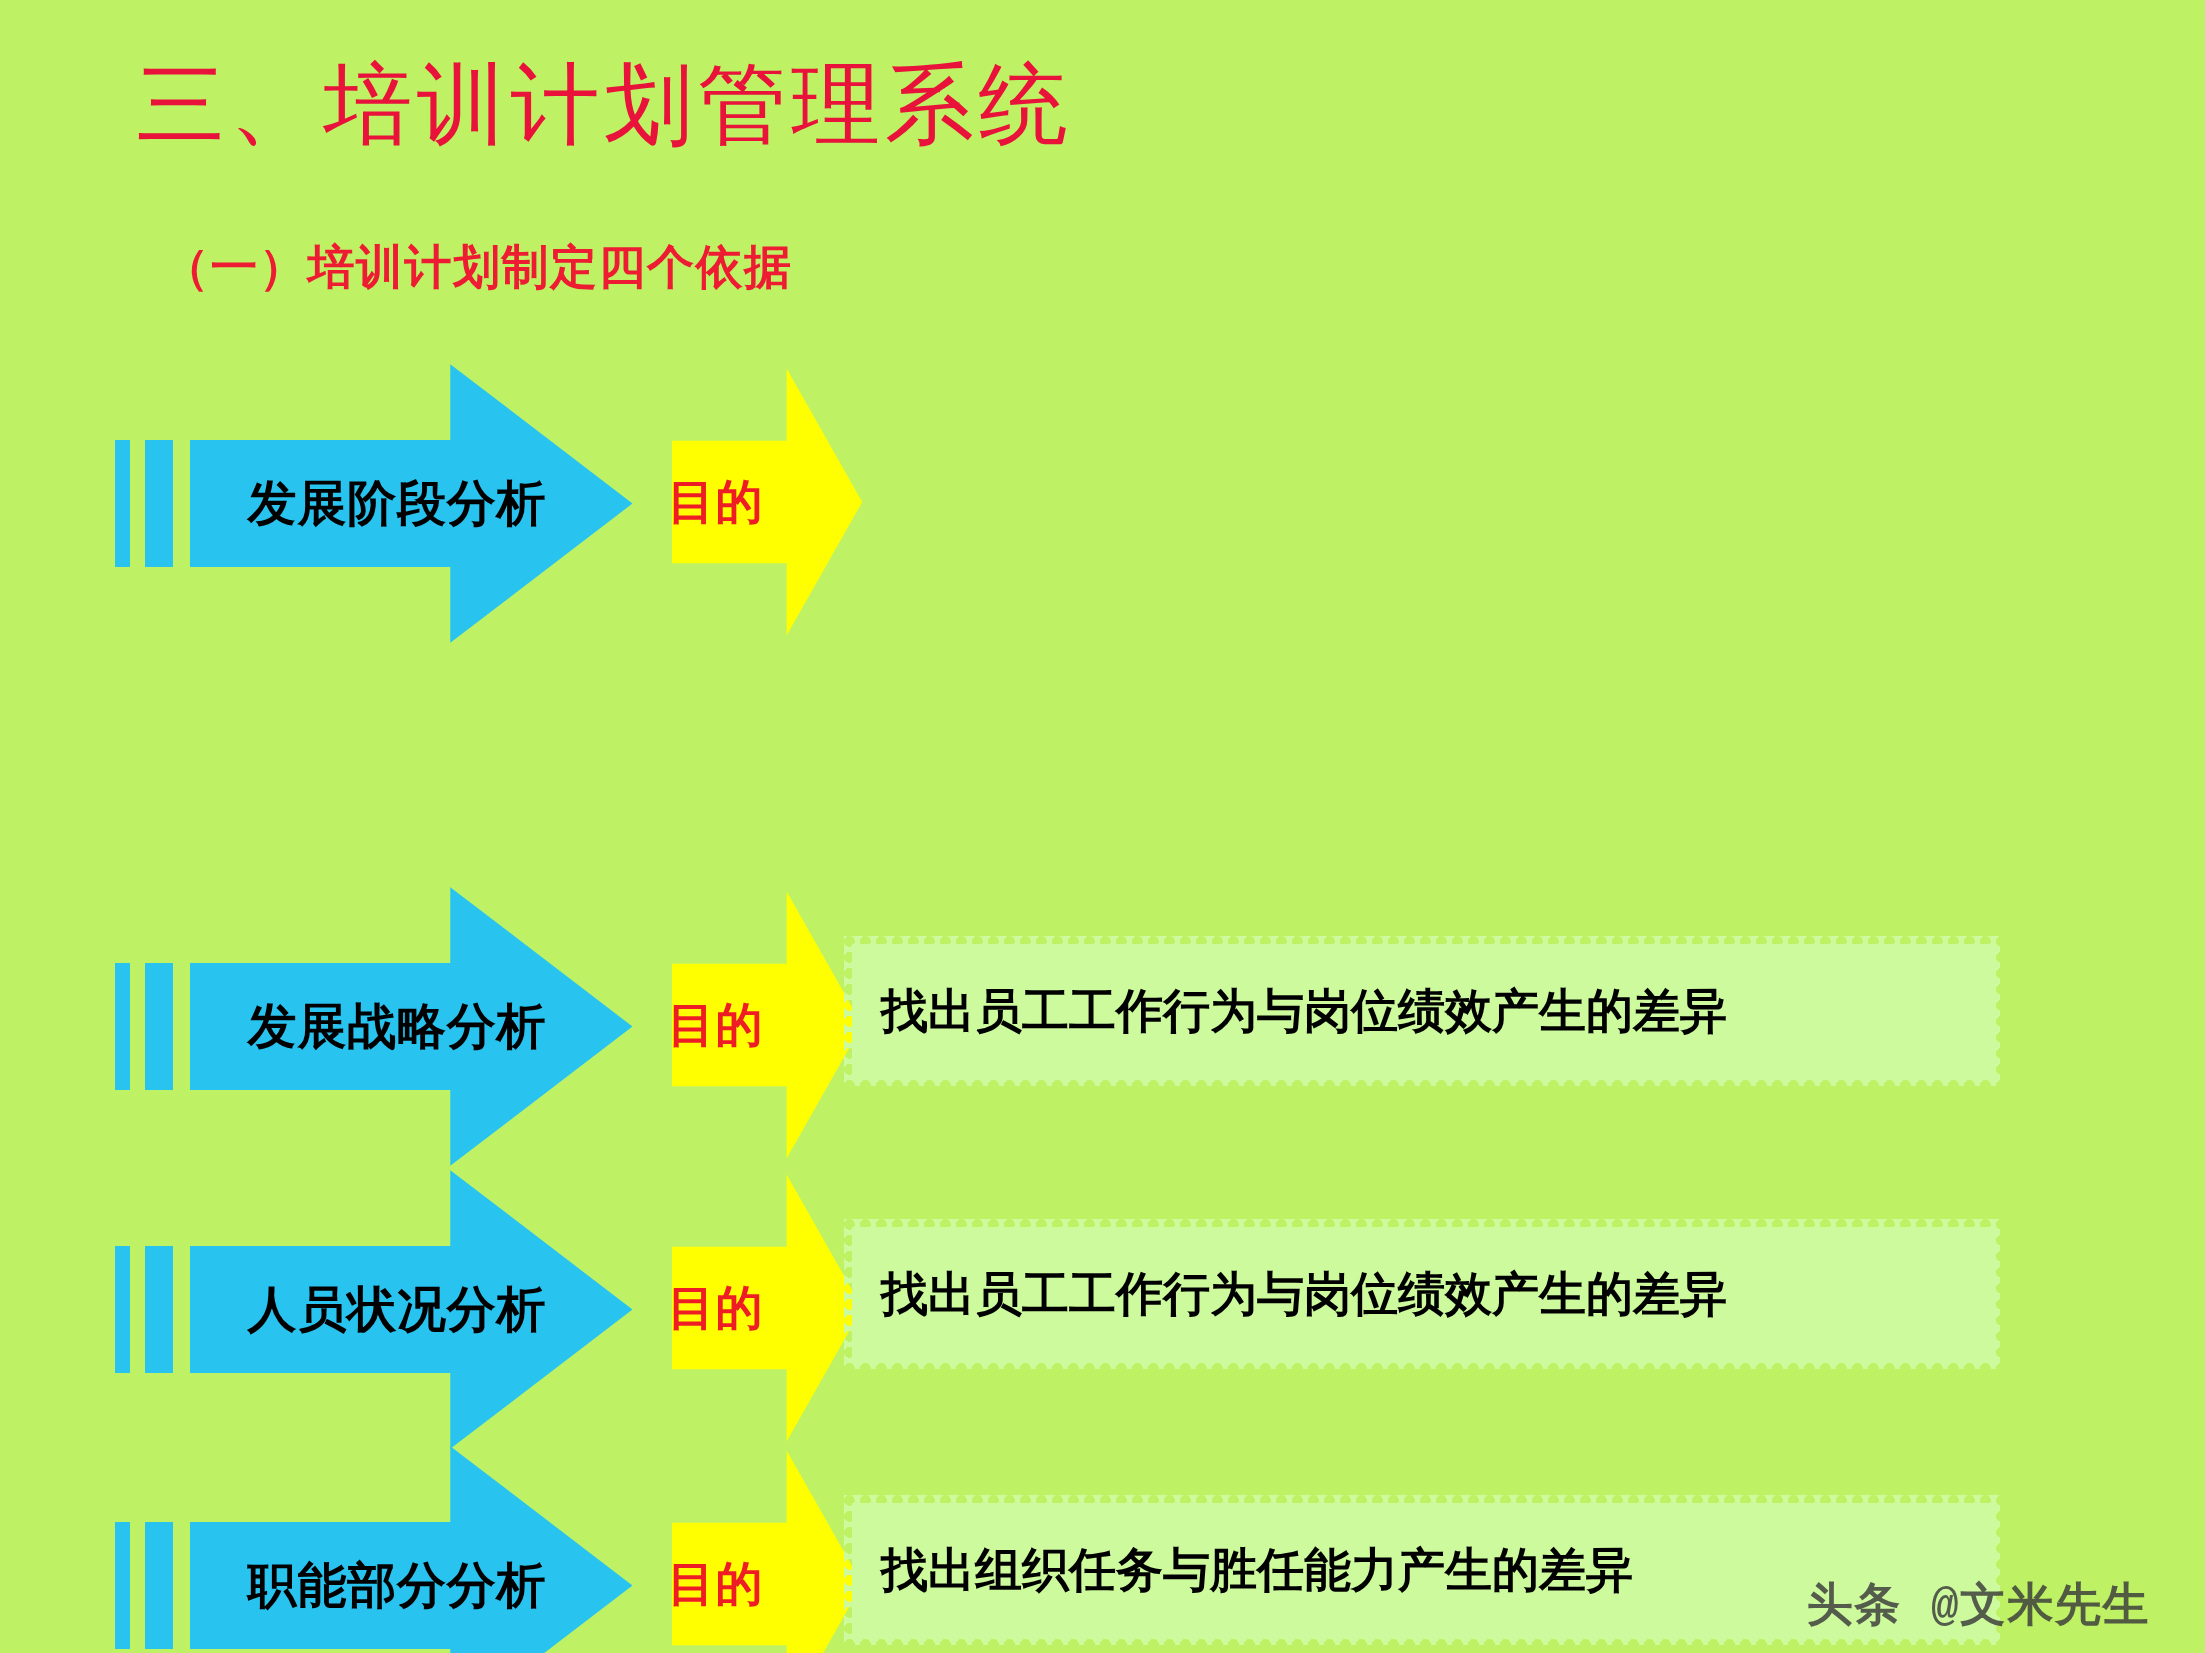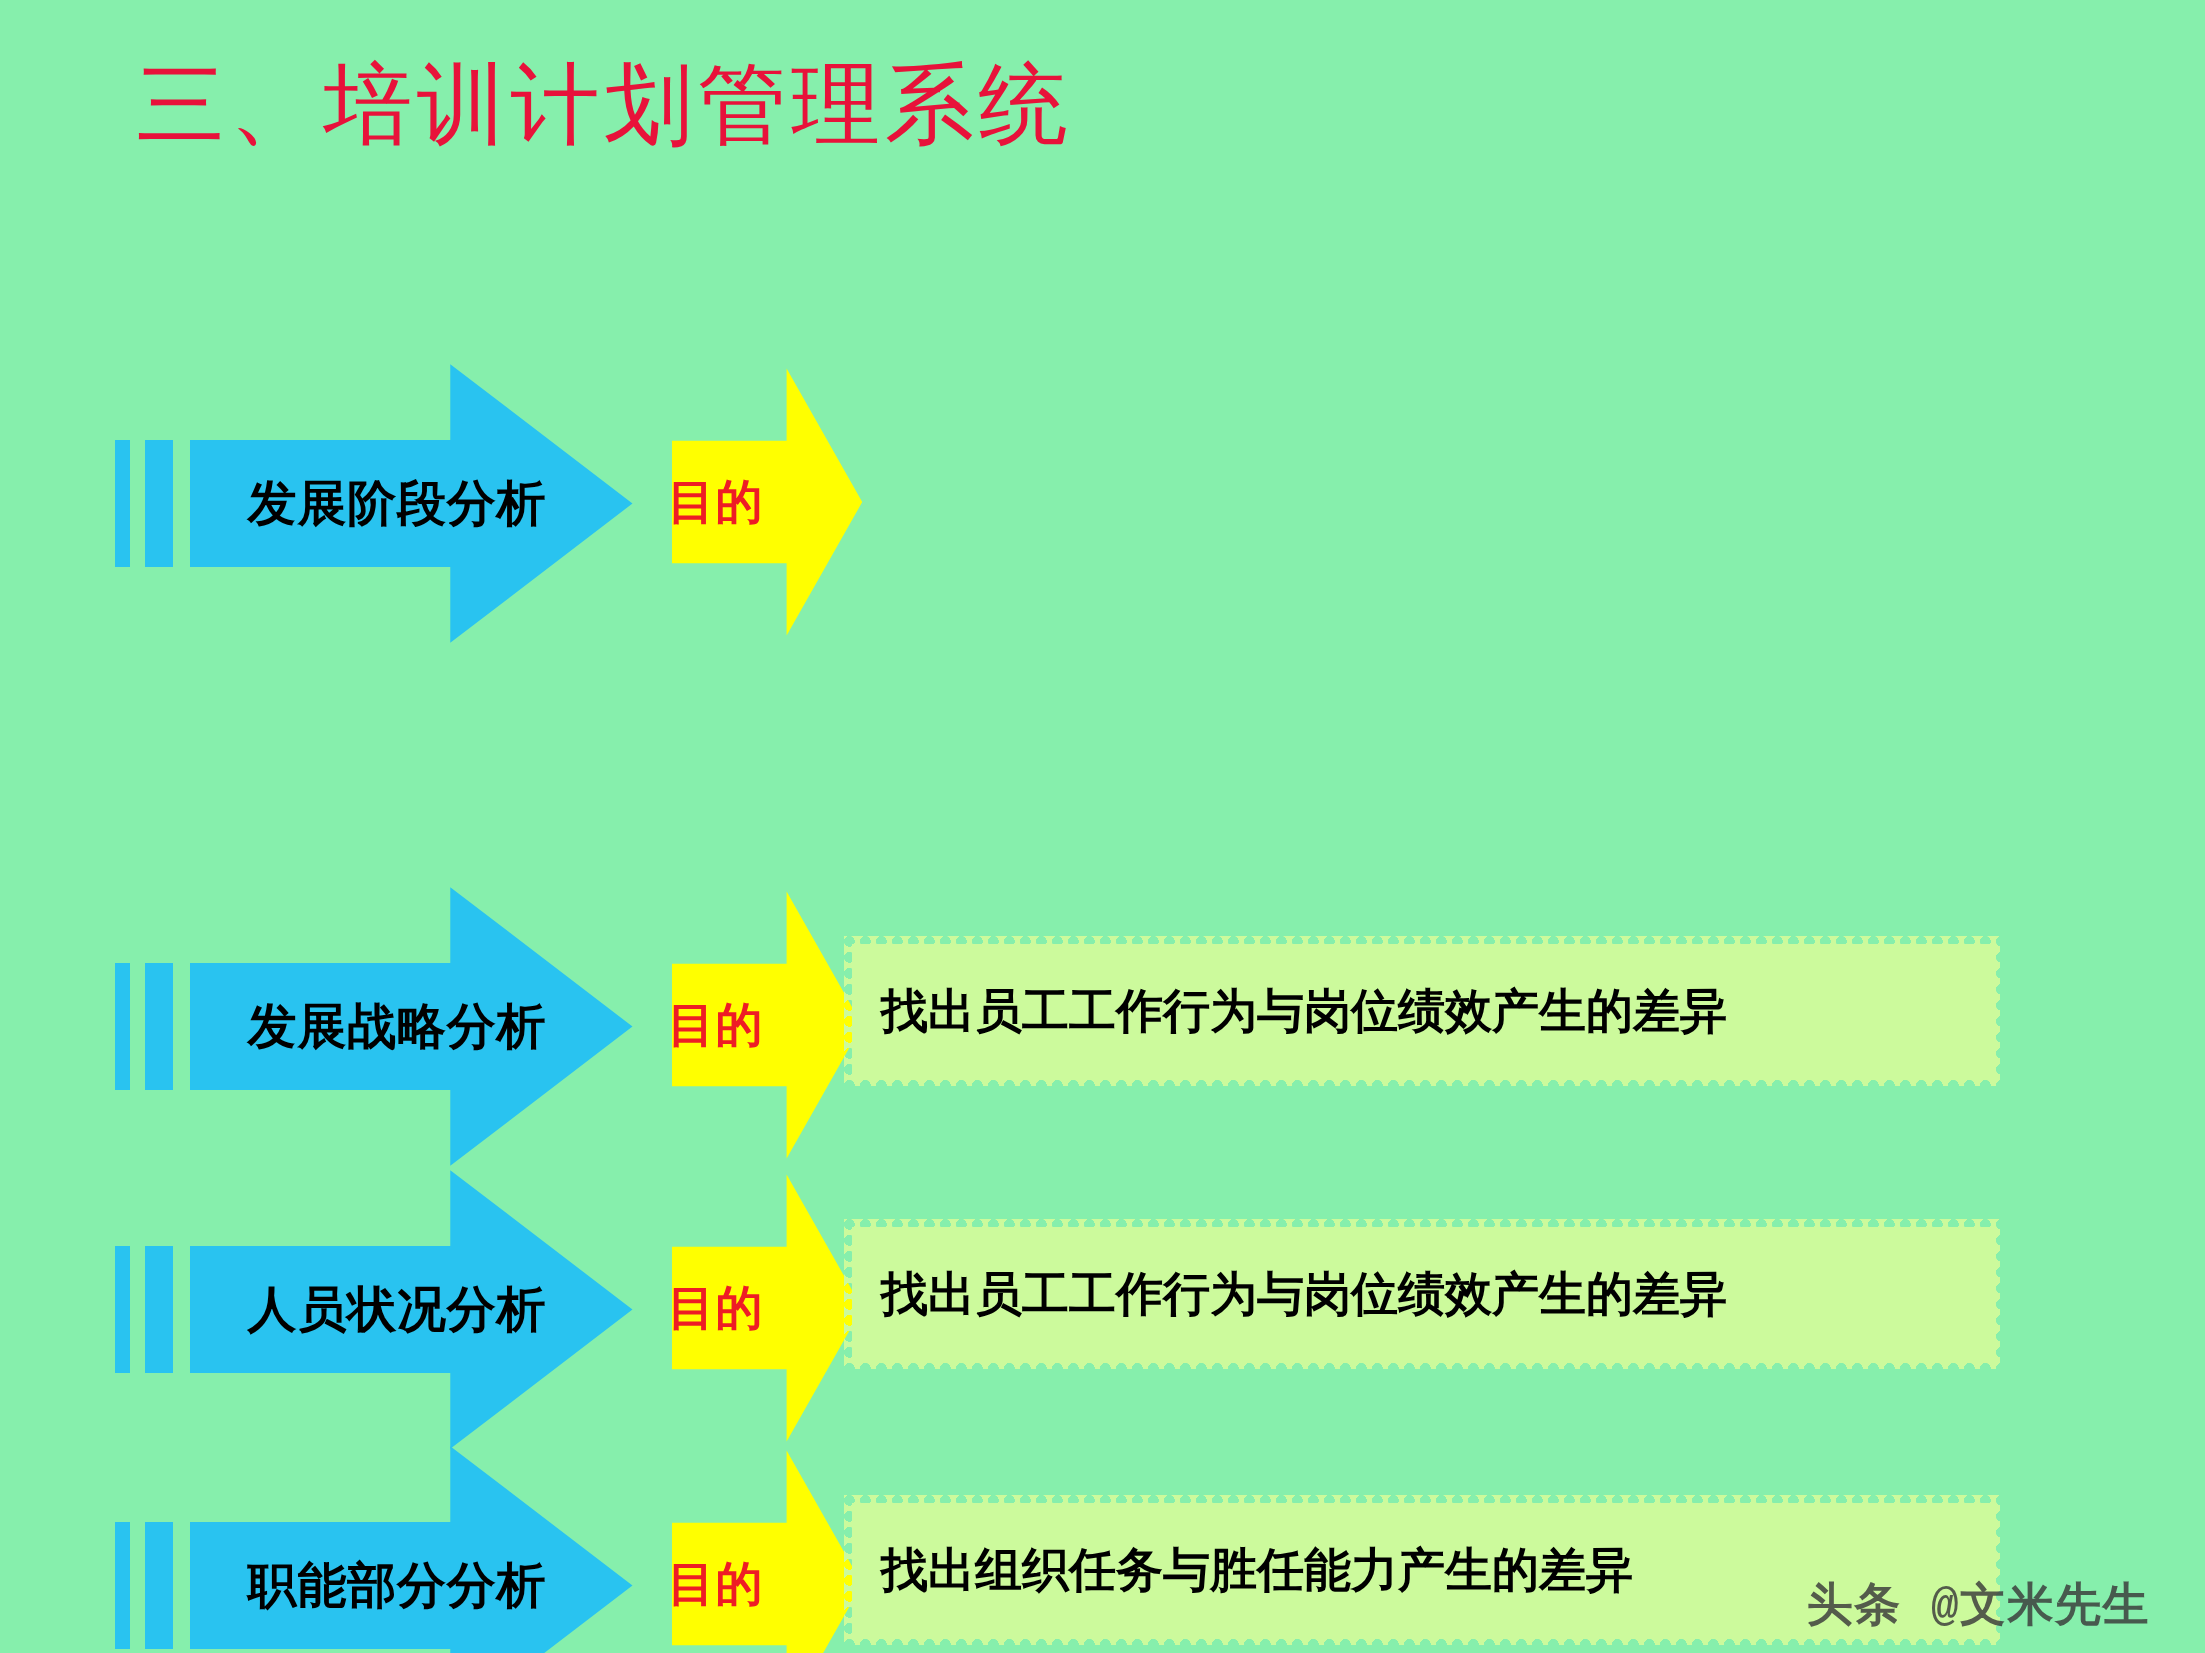--- a/index.html
+++ b/index.html
@@ -15,21 +15,21 @@
     font-family: "Liberation Sans", "DejaVu Sans", sans-serif;
     -webkit-font-smoothing: antialiased;
   }
 
   
   #slide {
     position: absolute;
     left: 0; top: 0;
     width: 2205px;
     height: 1654px;
-    background: #86efac;
+    background: #bef264;
   }
 
   
   #title {
     position: absolute;
     left: 136px;
     top: 60px;
     font-family: "DejaVu Serif", "Liberation Serif", serif;
     font-size: 89px;
     line-height: 1.0;
@@ -189,20 +189,21 @@
     white-space: nowrap;
   }
 </style>
 </head>
 <body>
 
 <div id="slide">
 
   <div id="title">三、培训计划管理系统</div>
 
+  <div id="subtitle">（一）培训计划制定四个依据</div>
 
   <div class="row" id="row-0">
     <div class="bar bar-thin"></div>
     <div class="bar bar-thick"></div>
 
     <div class="cyan-arrow">
       <svg viewBox="0 0 580 380" preserveAspectRatio="none" aria-hidden="true">
         <polygon points="0,107 340,107 340,8 578,190 340,372 340,273 0,273" fill="#29C3F0"></polygon>
       </svg>
       <div class="cyan-label">发展阶段分析</div>

